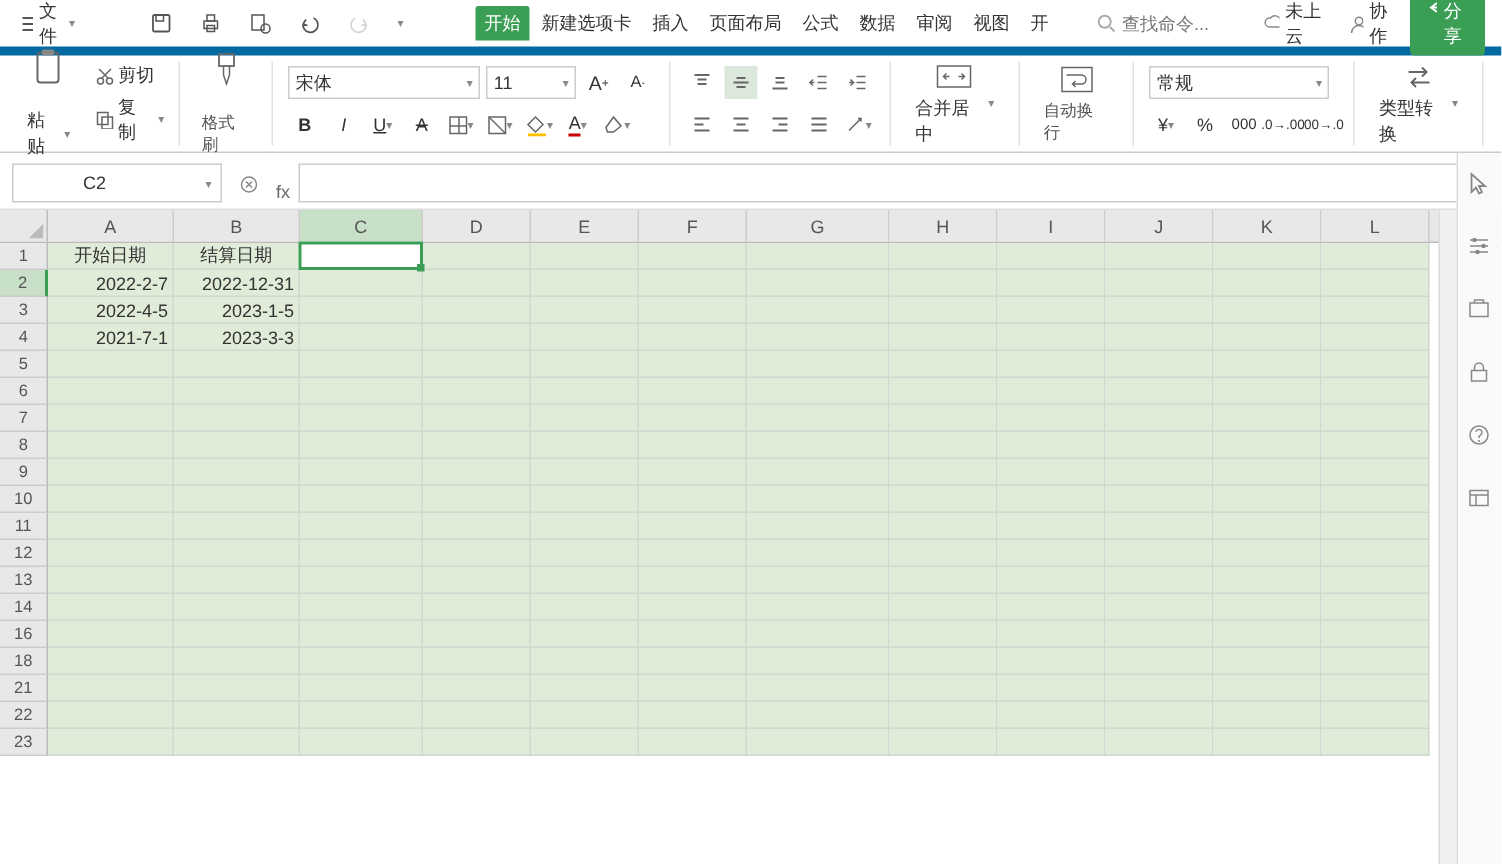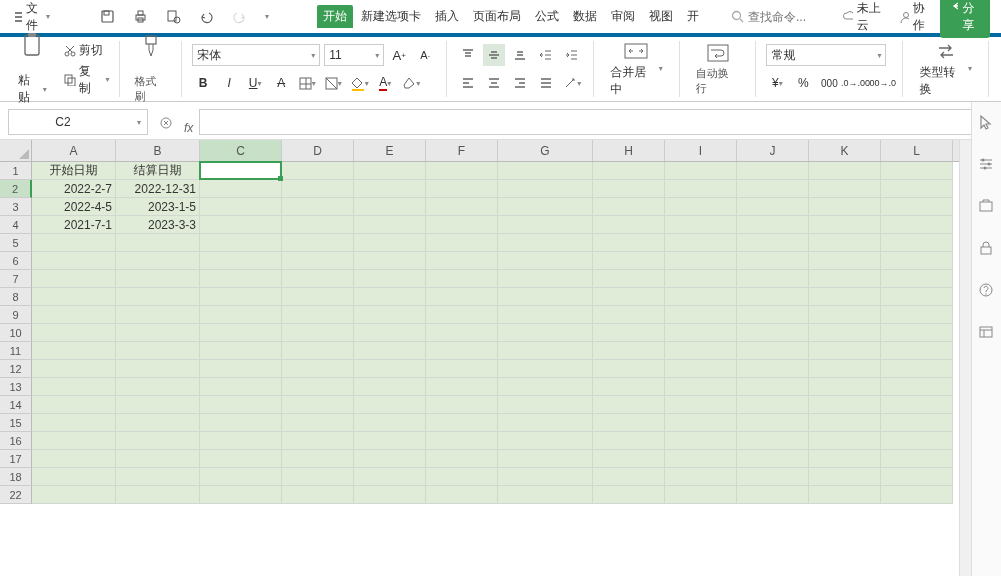--- a/index.html
+++ b/index.html
@@ -1,17 +1,17 @@
 <!DOCTYPE html>
 <html><head>
 <meta charset="utf-8">
 <style>
 *{box-sizing:border-box;margin:0;padding:0;font-family:"Microsoft YaHei",Arial,sans-serif;font-size:12px;color:#333}
 body{background:#fff;width:1001px;height:576px;overflow:hidden;position:relative}
-.topbar{height:37px;border-bottom:4px solid #0369a1;display:flex;align-items:center;padding:0 8px;gap:18px}
+.topbar{height:37px;border-bottom:6px solid #0369a1;display:flex;align-items:center;padding:0 8px;gap:18px}
 .file-menu{display:flex;align-items:center;gap:4px;padding:2px 6px;cursor:pointer}
 .file-menu svg,.qicon svg{display:block}
 .qicon{width:24px;height:24px;display:flex;align-items:center;justify-content:center;cursor:pointer;border-radius:2px}
 .vsep{width:1px;height:18px;background:#ddd;margin:0 4px}
 .tabs{display:flex;align-items:center;gap:2px;margin-left:4px}
 .tab{padding:3px 6px;cursor:pointer;white-space:nowrap}
 .tab.active{background:#3b9e55;color:#fff;border-radius:2px 2px 0 0}
 .search-box{display:flex;align-items:center;gap:4px;margin-left:8px;color:#aaa}
 .search-input{border:none;outline:none;width:70px;color:#aaa}
 .right-top{margin-left:auto;display:flex;align-items:center;gap:4px}
@@ -361,21 +361,21 @@
   <div class="name-box">
     <span>C2</span>
     <span class="dd">▾</span>
   </div>
   <div class="qicon">
       <svg width="14" height="14">
         <circle cx="7" cy="7" r="5" fill="none" stroke="#888"></circle>
         <path d="M5 5l4 4M9 5l-4 4" stroke="#888"></path>
       </svg>
     </div>
-  <span style="font-style:italic;color:#666">fx</span>
+  <span style="color:#666">fx</span>
   <div class="fx-bar"></div>
 </div>
 
 <div class="grid-area">
   <div class="col-headers">
     <div class="corner">
         <svg width="10" height="10">
           <path d="M10 0v10H0z" fill="#bbb"></path>
         </svg>
       </div>
@@ -597,81 +597,81 @@
         <div class="cell wStd"></div>
         <div class="cell wStd"></div>
         <div class="cell wG"></div>
         <div class="cell wStd"></div>
         <div class="cell wStd"></div>
         <div class="cell wStd"></div>
         <div class="cell wStd"></div>
         <div class="cell wStd"></div>
       </div>
       <div class="row">
-        <div class="rh">15</div>
-        <div class="cell wA"></div>
-        <div class="cell wB"></div>
-        <div class="cell wC"></div>
-        <div class="cell wStd"></div>
-        <div class="cell wStd"></div>
-        <div class="cell wStd"></div>
-        <div class="cell wG"></div>
-        <div class="cell wStd"></div>
-        <div class="cell wStd"></div>
-        <div class="cell wStd"></div>
-        <div class="cell wStd"></div>
-        <div class="cell wStd"></div>
-      </div>
-      <div class="row">
         <div class="rh">16</div>
         <div class="cell wA"></div>
         <div class="cell wB"></div>
         <div class="cell wC"></div>
         <div class="cell wStd"></div>
         <div class="cell wStd"></div>
         <div class="cell wStd"></div>
         <div class="cell wG"></div>
         <div class="cell wStd"></div>
         <div class="cell wStd"></div>
         <div class="cell wStd"></div>
         <div class="cell wStd"></div>
         <div class="cell wStd"></div>
       </div>
       <div class="row">
-        <div class="rh">17</div>
-        <div class="cell wA"></div>
-        <div class="cell wB"></div>
-        <div class="cell wC"></div>
-        <div class="cell wStd"></div>
-        <div class="cell wStd"></div>
-        <div class="cell wStd"></div>
-        <div class="cell wG"></div>
-        <div class="cell wStd"></div>
-        <div class="cell wStd"></div>
-        <div class="cell wStd"></div>
-        <div class="cell wStd"></div>
-        <div class="cell wStd"></div>
-      </div>
-      <div class="row">
         <div class="rh">18</div>
         <div class="cell wA"></div>
         <div class="cell wB"></div>
         <div class="cell wC"></div>
         <div class="cell wStd"></div>
         <div class="cell wStd"></div>
         <div class="cell wStd"></div>
         <div class="cell wG"></div>
         <div class="cell wStd"></div>
         <div class="cell wStd"></div>
         <div class="cell wStd"></div>
         <div class="cell wStd"></div>
         <div class="cell wStd"></div>
       </div>
       <div class="row">
+        <div class="rh">21</div>
+        <div class="cell wA"></div>
+        <div class="cell wB"></div>
+        <div class="cell wC"></div>
+        <div class="cell wStd"></div>
+        <div class="cell wStd"></div>
+        <div class="cell wStd"></div>
+        <div class="cell wG"></div>
+        <div class="cell wStd"></div>
+        <div class="cell wStd"></div>
+        <div class="cell wStd"></div>
+        <div class="cell wStd"></div>
+        <div class="cell wStd"></div>
+      </div>
+      <div class="row">
         <div class="rh">22</div>
+        <div class="cell wA"></div>
+        <div class="cell wB"></div>
+        <div class="cell wC"></div>
+        <div class="cell wStd"></div>
+        <div class="cell wStd"></div>
+        <div class="cell wStd"></div>
+        <div class="cell wG"></div>
+        <div class="cell wStd"></div>
+        <div class="cell wStd"></div>
+        <div class="cell wStd"></div>
+        <div class="cell wStd"></div>
+        <div class="cell wStd"></div>
+      </div>
+      <div class="row">
+        <div class="rh">23</div>
         <div class="cell wA"></div>
         <div class="cell wB"></div>
         <div class="cell wC"></div>
         <div class="cell wStd"></div>
         <div class="cell wStd"></div>
         <div class="cell wStd"></div>
         <div class="cell wG"></div>
         <div class="cell wStd"></div>
         <div class="cell wStd"></div>
         <div class="cell wStd"></div>

